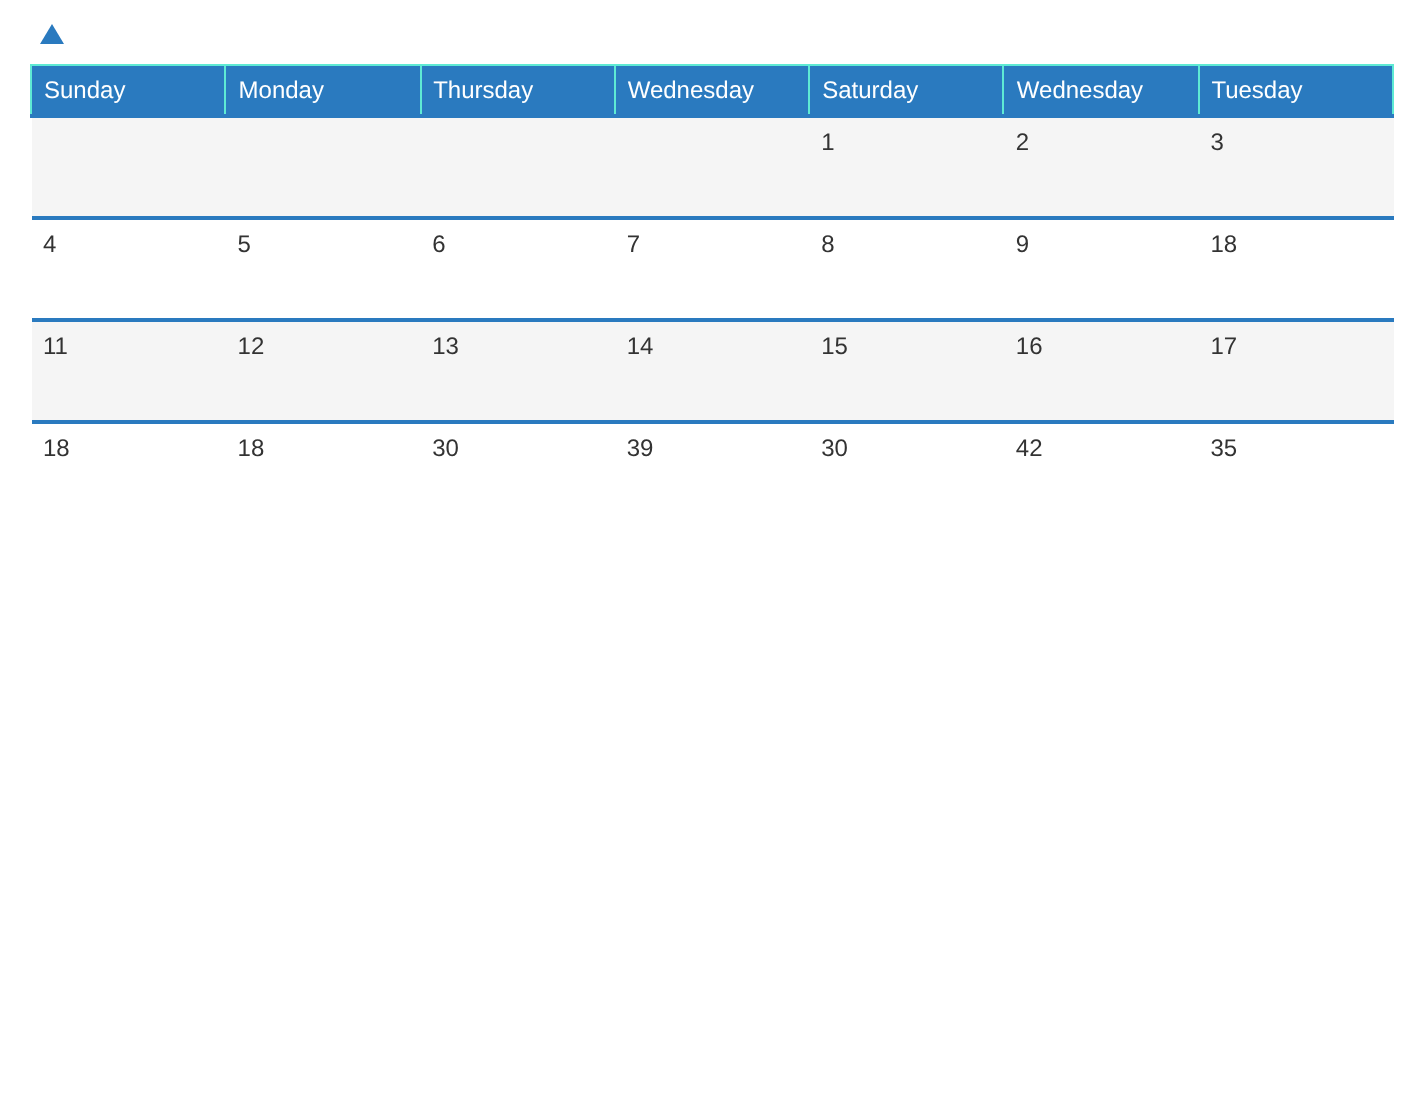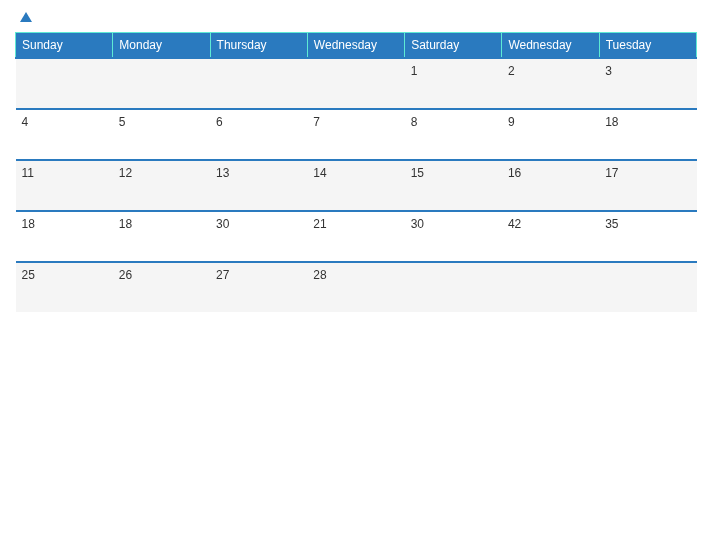--- a/index.html
+++ b/index.html
@@ -162,29 +162,20 @@
           <td><span class="day-num">13</span></td>
           <td><span class="day-num">14</span></td>
           <td><span class="day-num">15</span></td>
           <td><span class="day-num">16</span></td>
           <td><span class="day-num">17</span></td>
         </tr>
         <tr>
           <td><span class="day-num">18</span></td>
           <td><span class="day-num">18</span></td>
           <td><span class="day-num">30</span></td>
-          <td><span class="day-num">21</span></td>
+          <td><span class="day-num">39</span></td>
           <td><span class="day-num">30</span></td>
           <td><span class="day-num">42</span></td>
           <td><span class="day-num">35</span></td>
-        </tr>
-        <tr>
-          <td><span class="day-num">25</span></td>
-          <td><span class="day-num">26</span></td>
-          <td><span class="day-num">27</span></td>
-          <td><span class="day-num">28</span></td>
-          <td></td>
-          <td></td>
-          <td></td>
         </tr>
       </tbody>
   </table>
 </div>
 
 </body></html>

